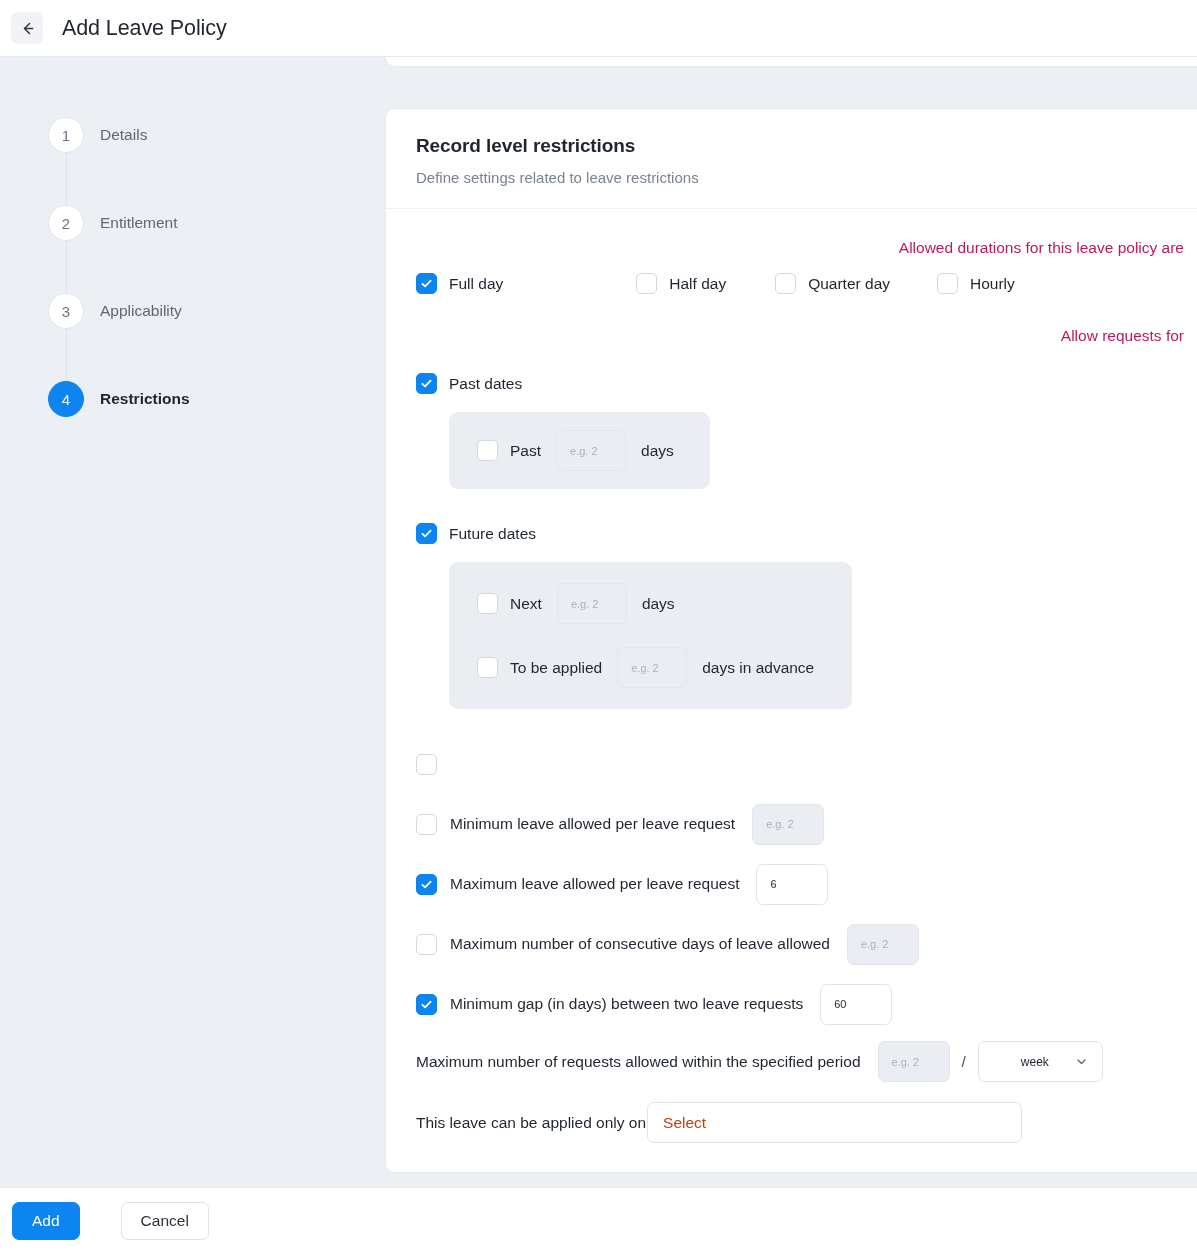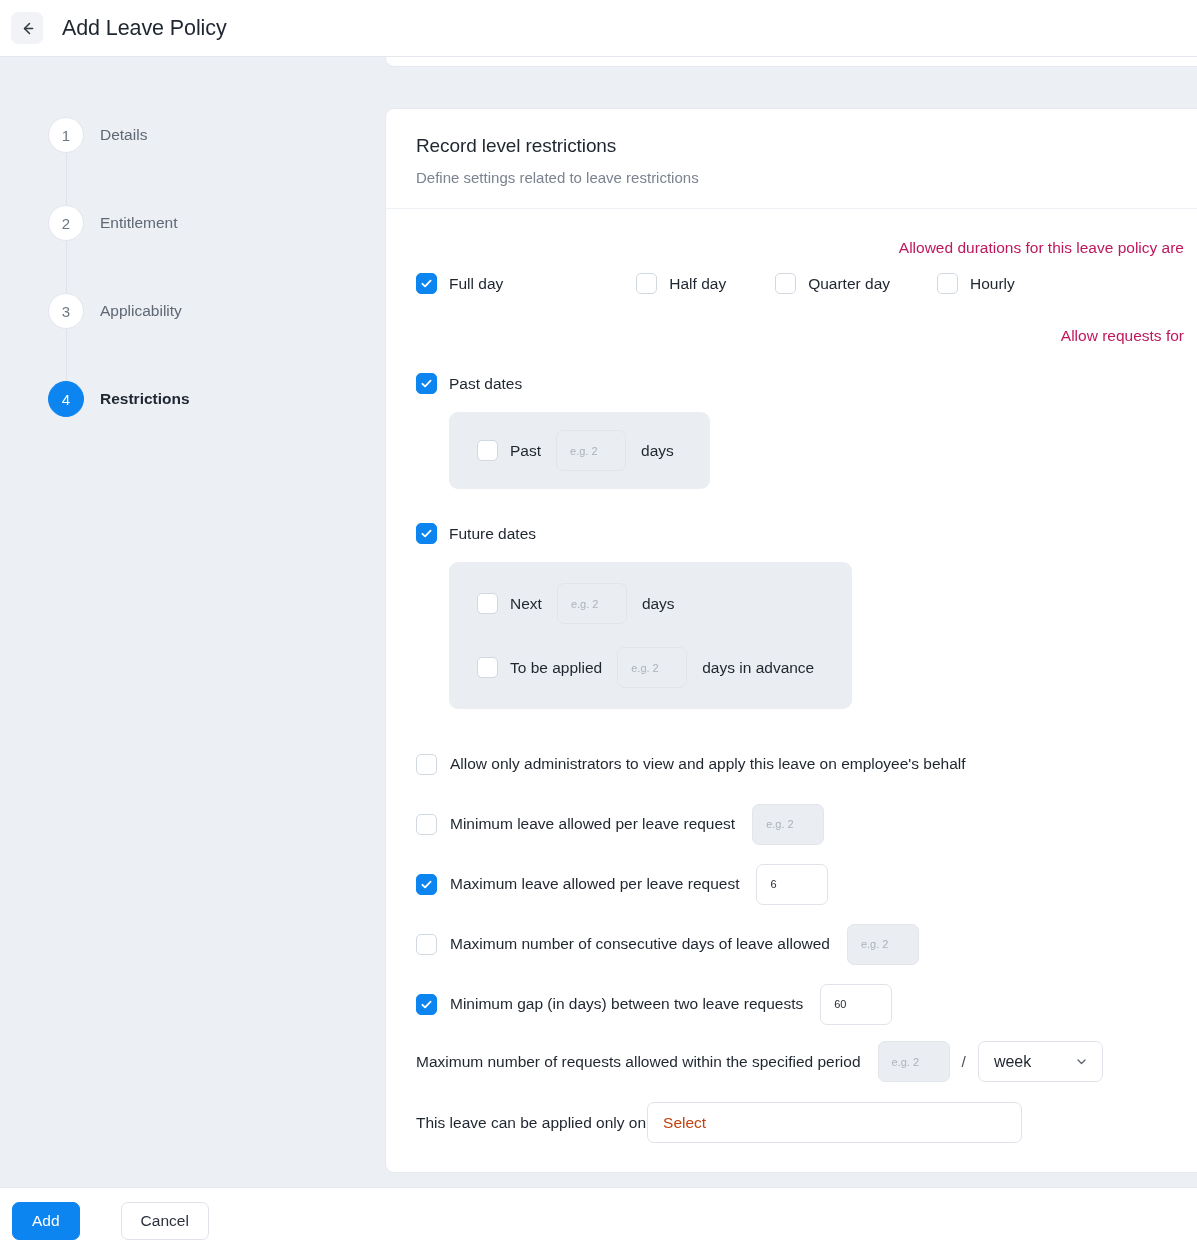--- a/index.html
+++ b/index.html
@@ -164,21 +164,21 @@
   }
 
   .card-head {
     padding: 26px 30px 22px 30px;
     border-bottom: 1px solid #eef1f5;
   }
   .card-title {
     font-size: 19px;
     color: #1f2630;
     margin: 0 0 12px 0;
-    font-weight: 400;
+    font-weight: 700;
     letter-spacing: -0.1px;
   }
   .card-sub {
     font-size: 15px;
     color: #7a838f;
     margin: 0;
   }
 
   .card-body { padding: 30px 30px 0 30px; }
 
@@ -303,23 +303,23 @@
     color: #49505a;
   }
   .select-box {
     height: 41px;
     min-width: 125px;
     border-radius: 7px;
     border: 1px solid #e0e4ea;
     background: #ffffff;
     display: flex;
     align-items: center;
-    justify-content: space-between;
+    justify-content: flex-end;
     padding: 0 14px 0 15px;
-    font-size: 16px;
+    font-size: 12px;
     color: #1f2630;
     cursor: pointer;
   }
   .select-box .chev { margin-left: 26px; display: flex; }
   .big-select {
     width: 375px;
     height: 41px;
     border-radius: 7px;
     border: 1px solid #e0e4ea;
     background: #ffffff;
@@ -522,21 +522,20 @@
               </div>
             </div>
 
             <div style="height:30px;"></div>
 
             
             <div class="checked-line">
               <span class="cb">
                 
               </span>
-              <span class="cb-text">Allow only administrators to view and apply this leave on employee's behalf</span>
             </div>
 
             <div class="checked-line">
               <span class="cb">
                 
               </span>
               <span class="cb-text">Minimum leave allowed per leave request</span>
               <input class="inp inp-num dis" type="text" value="" placeholder="e.g. 2" style="">
             </div>
 

